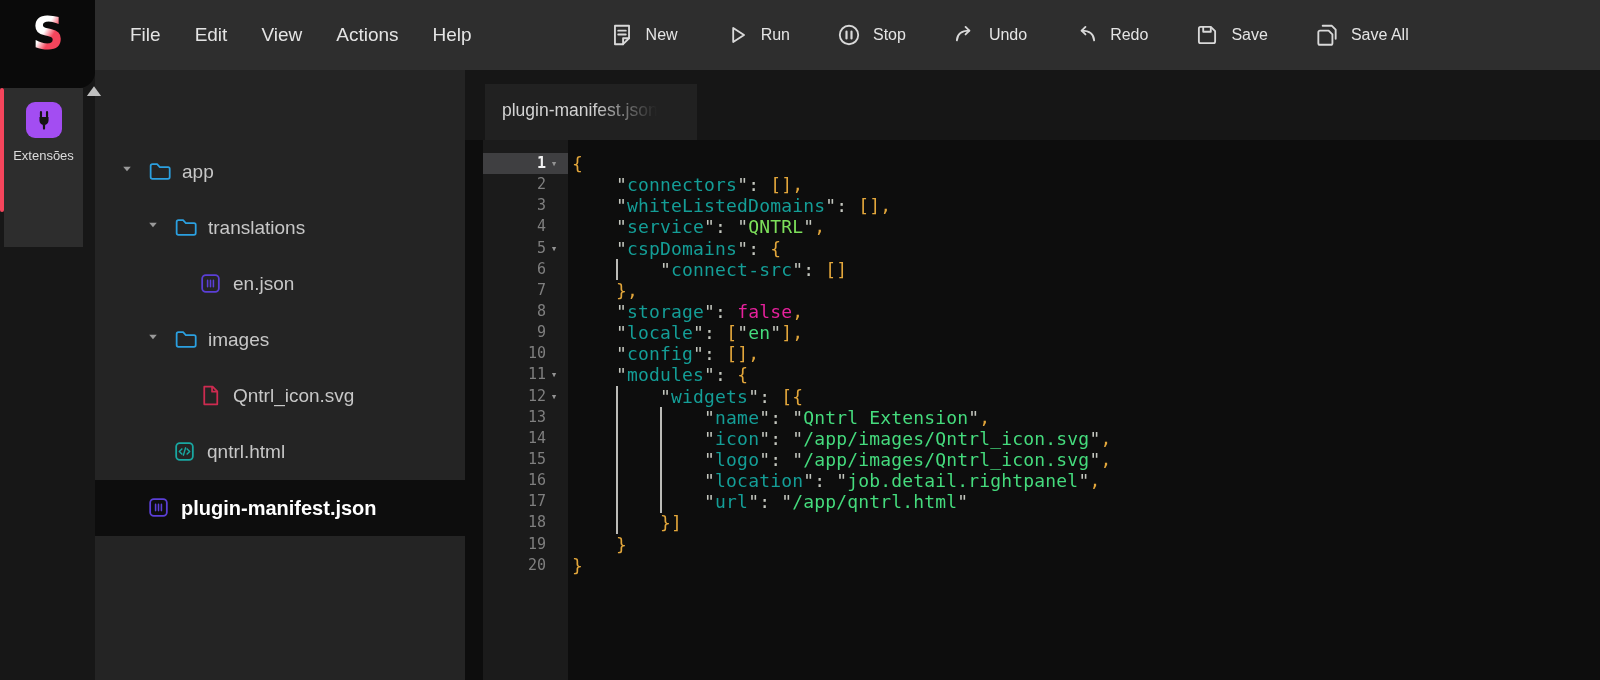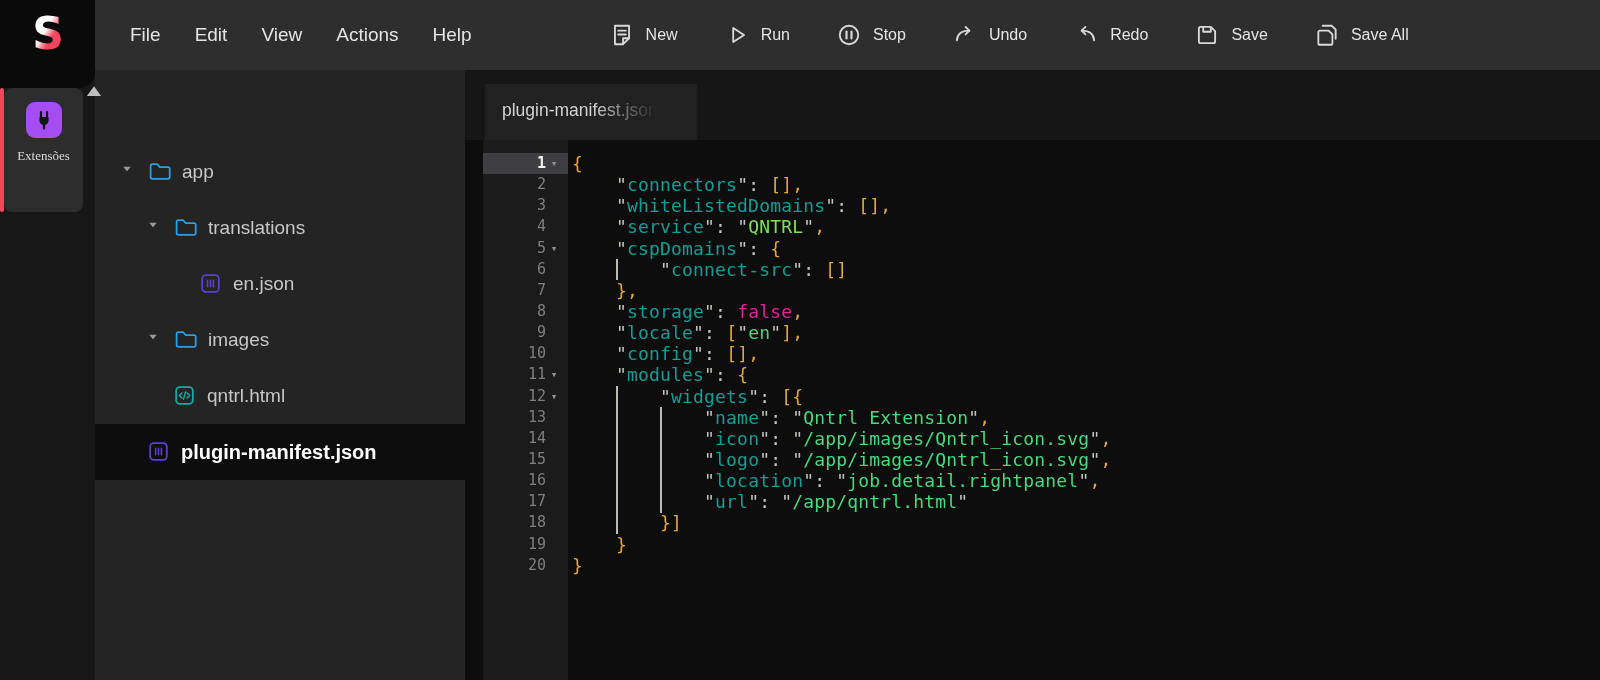--- a/index.html
+++ b/index.html
@@ -7,22 +7,22 @@
   #root {
     position:relative; width:1600px; height:680px; overflow:hidden;
     background:#0e0e0e; font-family:"Liberation Sans", sans-serif;
     -webkit-font-smoothing:antialiased;
   }
   
   #rail { position:absolute; left:0; top:0; width:95px; height:680px; background:#171717; }
   #logo-block { position:absolute; left:0; top:0; width:95px; height:88px; background:#0a0a0a; border-radius:0 0 16px 0; }
   #logo { position:absolute; left:26px; top:6px; width:44px; height:54px; }
   #red-bar { position:absolute; left:0; top:88px; width:4px; height:124px; background:var(--accent-red); border-radius:2px; }
-  #ext-card { position:absolute; left:4px; top:88px; width:79px; height:124px; background:#2d2d2d; border-radius:8px;
-    display:flex; flex-direction:column; align-items:center; padding-top:14px; cursor:pointer;font-family:Liberation Serif, serif; }
+  #ext-card { position:absolute; left:4px; top:88px; width:79px; height:159px; background:#2d2d2d; border-radius:0;
+    display:flex; flex-direction:column; align-items:center; padding-top:14px; cursor:pointer; }
   #ext-icon { width:36px; height:36px; border-radius:9px; background:var(--plug-purple); display:flex; align-items:center; justify-content:center; }
   #ext-icon svg { width:26px; height:26px; }
   #ext-label { margin-top:10px; width:62px; text-align:center; color:#dcdcdc; font-size:13px; line-height:16px; word-break:break-all; }
   
   #menubar { position:absolute; left:95px; top:0; width:1505px; height:70px; background:#2e2e2e;
     display:flex; align-items:center; padding-left:18px; color:#e4e4e4; font-size:19px; }
   .menu-item { padding:6px 17px; cursor:pointer; }
   #tools { display:flex; align-items:center; margin-left:120px; }
   .tool-btn { display:flex; align-items:center; margin-right:46px; cursor:pointer; }
   .tool-btn .t-icon { width:26px; height:26px; margin-right:11px; color:#d9d9d9; }
@@ -186,20 +186,27 @@
         </div>
         <div class="tree-row" style="padding-left: 51px;">
           <span class="tr-chevron"><svg viewBox="0 0 24 24">
               <path d="M5.5 8h13l-6.5 8z" fill="currentColor"></path>
             </svg></span>
           <span class="tr-icon" style="color:var(--folder-blue)"><svg viewBox="0 0 24 24" fill="none" stroke="currentColor" stroke-width="1.7" stroke-linecap="round" stroke-linejoin="round">
               <path d="M3.5 6.8A1.8 1.8 0 015.3 5h4.4l2.6 2.7h7.9a1.6 1.6 0 011.6 1.6v8a1.7 1.7 0 01-1.7 1.7H5.2a1.7 1.7 0 01-1.7-1.7z"></path>
             </svg></span>
           <span class="tr-label">images</span>
         </div>
+        <div class="tree-row" style="padding-left: 103px;">
+          <span class="tr-icon" style="color:var(--svg-crimson)"><svg viewBox="0 0 24 24" fill="none" stroke="currentColor" stroke-width="1.7" stroke-linecap="round" stroke-linejoin="round">
+              <path d="M6 3.5h8l4.5 4.5v12.5H6z"></path>
+              <path d="M13.5 3.8v4.5h4.6"></path>
+            </svg></span>
+          <span class="tr-label">Qntrl_icon.svg</span>
+        </div>
         <div class="tree-row" style="padding-left: 77px;">
           <span class="tr-icon" style="color:var(--html-teal)"><svg viewBox="0 0 24 24" fill="none" stroke="currentColor" stroke-width="1.7" stroke-linecap="round" stroke-linejoin="round">
               <rect x="4" y="4" width="16" height="16" rx="3.5"></rect>
               <path stroke-width="1.4" d="M9.5 9.5L7 12l2.5 2.5M14.5 9.5L17 12l-2.5 2.5M13 8.5l-2 7"></path>
             </svg></span>
           <span class="tr-label">qntrl.html</span>
         </div>
         <div class="tree-row selected" style="padding-left: 51px;">
           <span class="tr-icon" style="color:var(--json-purple)"><svg viewBox="0 0 24 24" fill="none" stroke="currentColor" stroke-width="1.7" stroke-linecap="round" stroke-linejoin="round">
               <rect x="4" y="4" width="16" height="16" rx="3.5"></rect>

